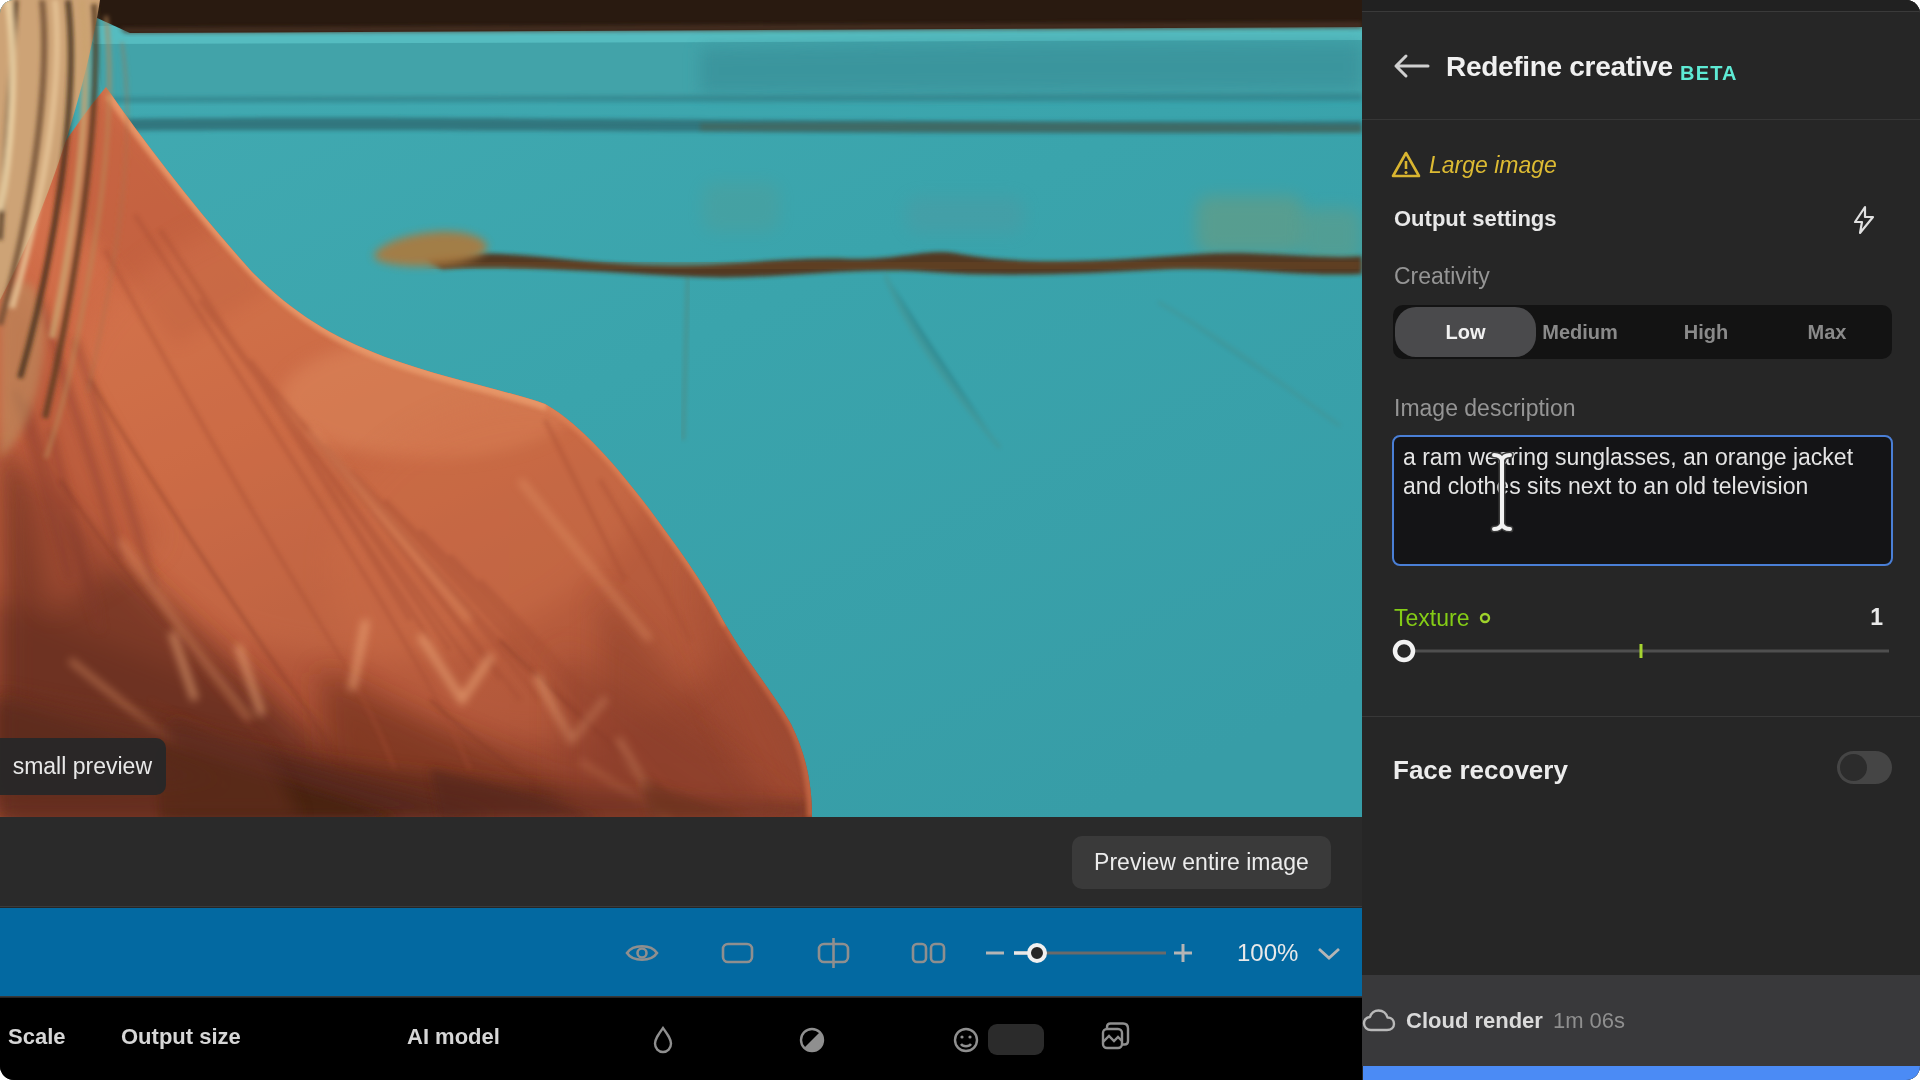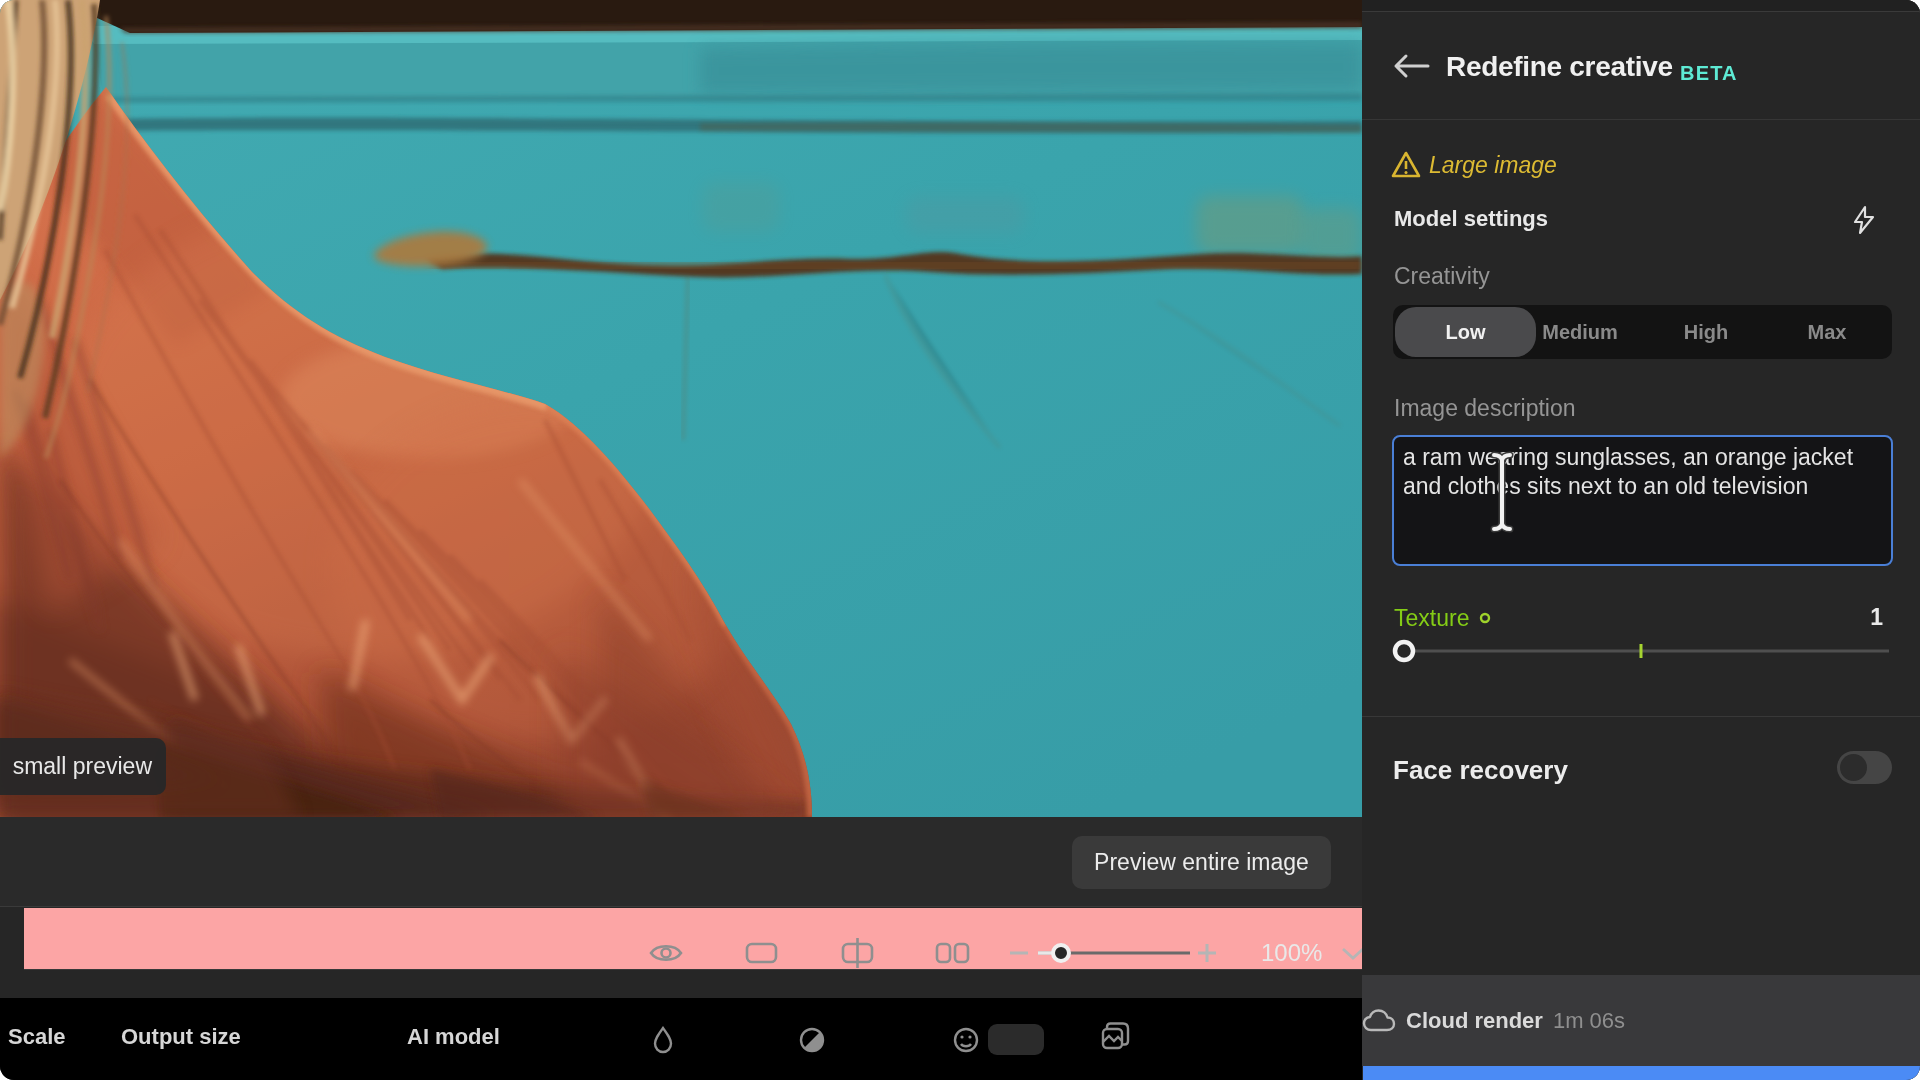--- a/index.html
+++ b/index.html
@@ -2,21 +2,21 @@
 <html><head>
 <meta charset="utf-8">
 <style>
 * { margin:0; padding:0; box-sizing:border-box; }
 html,body { width:1920px; height:1080px; background:#ffffff; font-family:"Liberation Sans", sans-serif; }
 .window { position:absolute; left:0; top:0; width:1920px; height:1080px; border-radius:14px; overflow:hidden; background:#262626; }
 .canvaswrap { position:absolute; left:0; top:0; width:1362px; height:817px; overflow:hidden; }
 .tooltip { position:absolute; left:-14px; top:738px; width:180px; height:57px; background:rgba(40,40,40,.96); border-radius:10px; color:#e8e8e8; font-size:23px; display:flex; align-items:center; justify-content:flex-end; padding-right:14px; }
 .prevbar { position:absolute; left:0; top:817px; width:1362px; height:90px; background:#2a2a2a; border-bottom:1px solid #3a3a3a; }
 .prevbtn { position:absolute; left:1072px; top:19px; width:259px; height:53px; background:#3a3a3a; border-radius:10px; color:#ececec; font-size:23px; display:flex; align-items:center; justify-content:center; }
-.zoombar { position:absolute; left:0; top:908px; width:1362px; height:62px; background:#fca5a5; border-bottom:1px solid #383838;margin-left:24px; }
+.zoombar { position:absolute; left:0; top:908px; width:1362px; height:89px; background:#0369a1; border-bottom:1px solid #383838; }
 .toolbar { position:absolute; left:0; top:998px; width:1362px; height:82px; background:#000000; }
 .tbtxt { position:absolute; top:0; height:78px; display:flex; align-items:center; color:#d6d6d6; font-size:22px; font-weight:bold; }
 .panel { position:absolute; left:1362px; top:0; width:558px; height:1080px; background:#262626; }
 .paneltop { position:absolute; left:0; top:0; width:558px; height:12px; background:#212121; border-bottom:1px solid #3a3a3a; }
 .hdr { position:absolute; left:0; top:12px; width:558px; height:108px; border-bottom:1px solid #363636; }
 .hdrtitle { position:absolute; left:84px; top:39px; font-size:28px; font-weight:bold; color:#f0f0f0; letter-spacing:-0.3px; }
 .beta { position:absolute; left:318px; top:50px; font-size:20px; font-weight:bold; color:#5eead4; letter-spacing:1.2px; }
 .lbl { position:absolute; color:#959595; font-size:20px; }
 .seg { position:absolute; left:31px; top:305px; width:499px; height:54px; background:#131313; border-radius:10px; }
 .seglow { position:absolute; left:2px; top:2px; width:141px; height:50px; background:#4a4a4c; border-radius:21px; color:#f1f1f1; font-size:20px; font-weight:bold; display:flex; align-items:center; justify-content:center; }
@@ -267,21 +267,21 @@
     <div class="beta">BETA</div>
   </div>
 
   <svg width="30" height="30" viewBox="0 0 30 30" style="position:absolute;left:29px;top:150px;">
     <path d="M15,3 L28,26 L2,26 Z" stroke="#d9b530" stroke-width="2.6" fill="none" stroke-linejoin="round"></path>
     <line x1="15" y1="11" x2="15" y2="19" stroke="#d9b530" stroke-width="2.6"></line>
     <circle cx="15" cy="22.5" r="1.5" fill="#d9b530"></circle>
   </svg>
   <div style="position:absolute;left:67px;top:152px;color:#ddbb33;font-size:23px;font-style:italic;">Large image</div>
 
-  <div style="position:absolute;left:32px;top:206px;color:#e8e8e8;font-size:22px;font-weight:bold;">Model settings</div>
+  <div style="position:absolute;left:32px;top:206px;color:#e8e8e8;font-size:22px;font-weight:bold;">Output settings</div>
   <svg width="26" height="30" viewBox="0 0 26 30" style="position:absolute;left:489px;top:205px;">
     <path d="M14,2 L4,17 L11,17 L9,28 L22,12 L14,12 Z" stroke="#e0e0e0" stroke-width="2.2" fill="none" stroke-linejoin="round"></path>
   </svg>
 
   <div class="lbl" style="left:32px;top:263px;font-size:23px;">Creativity</div>
 
   <div class="seg">
     <div class="seglow">Low</div>
     <div class="segtxt" style="left:124px;width:126px;justify-content:center;">Medium</div>
     <div class="segtxt" style="left:253px;width:120px;justify-content:center;">High</div>

